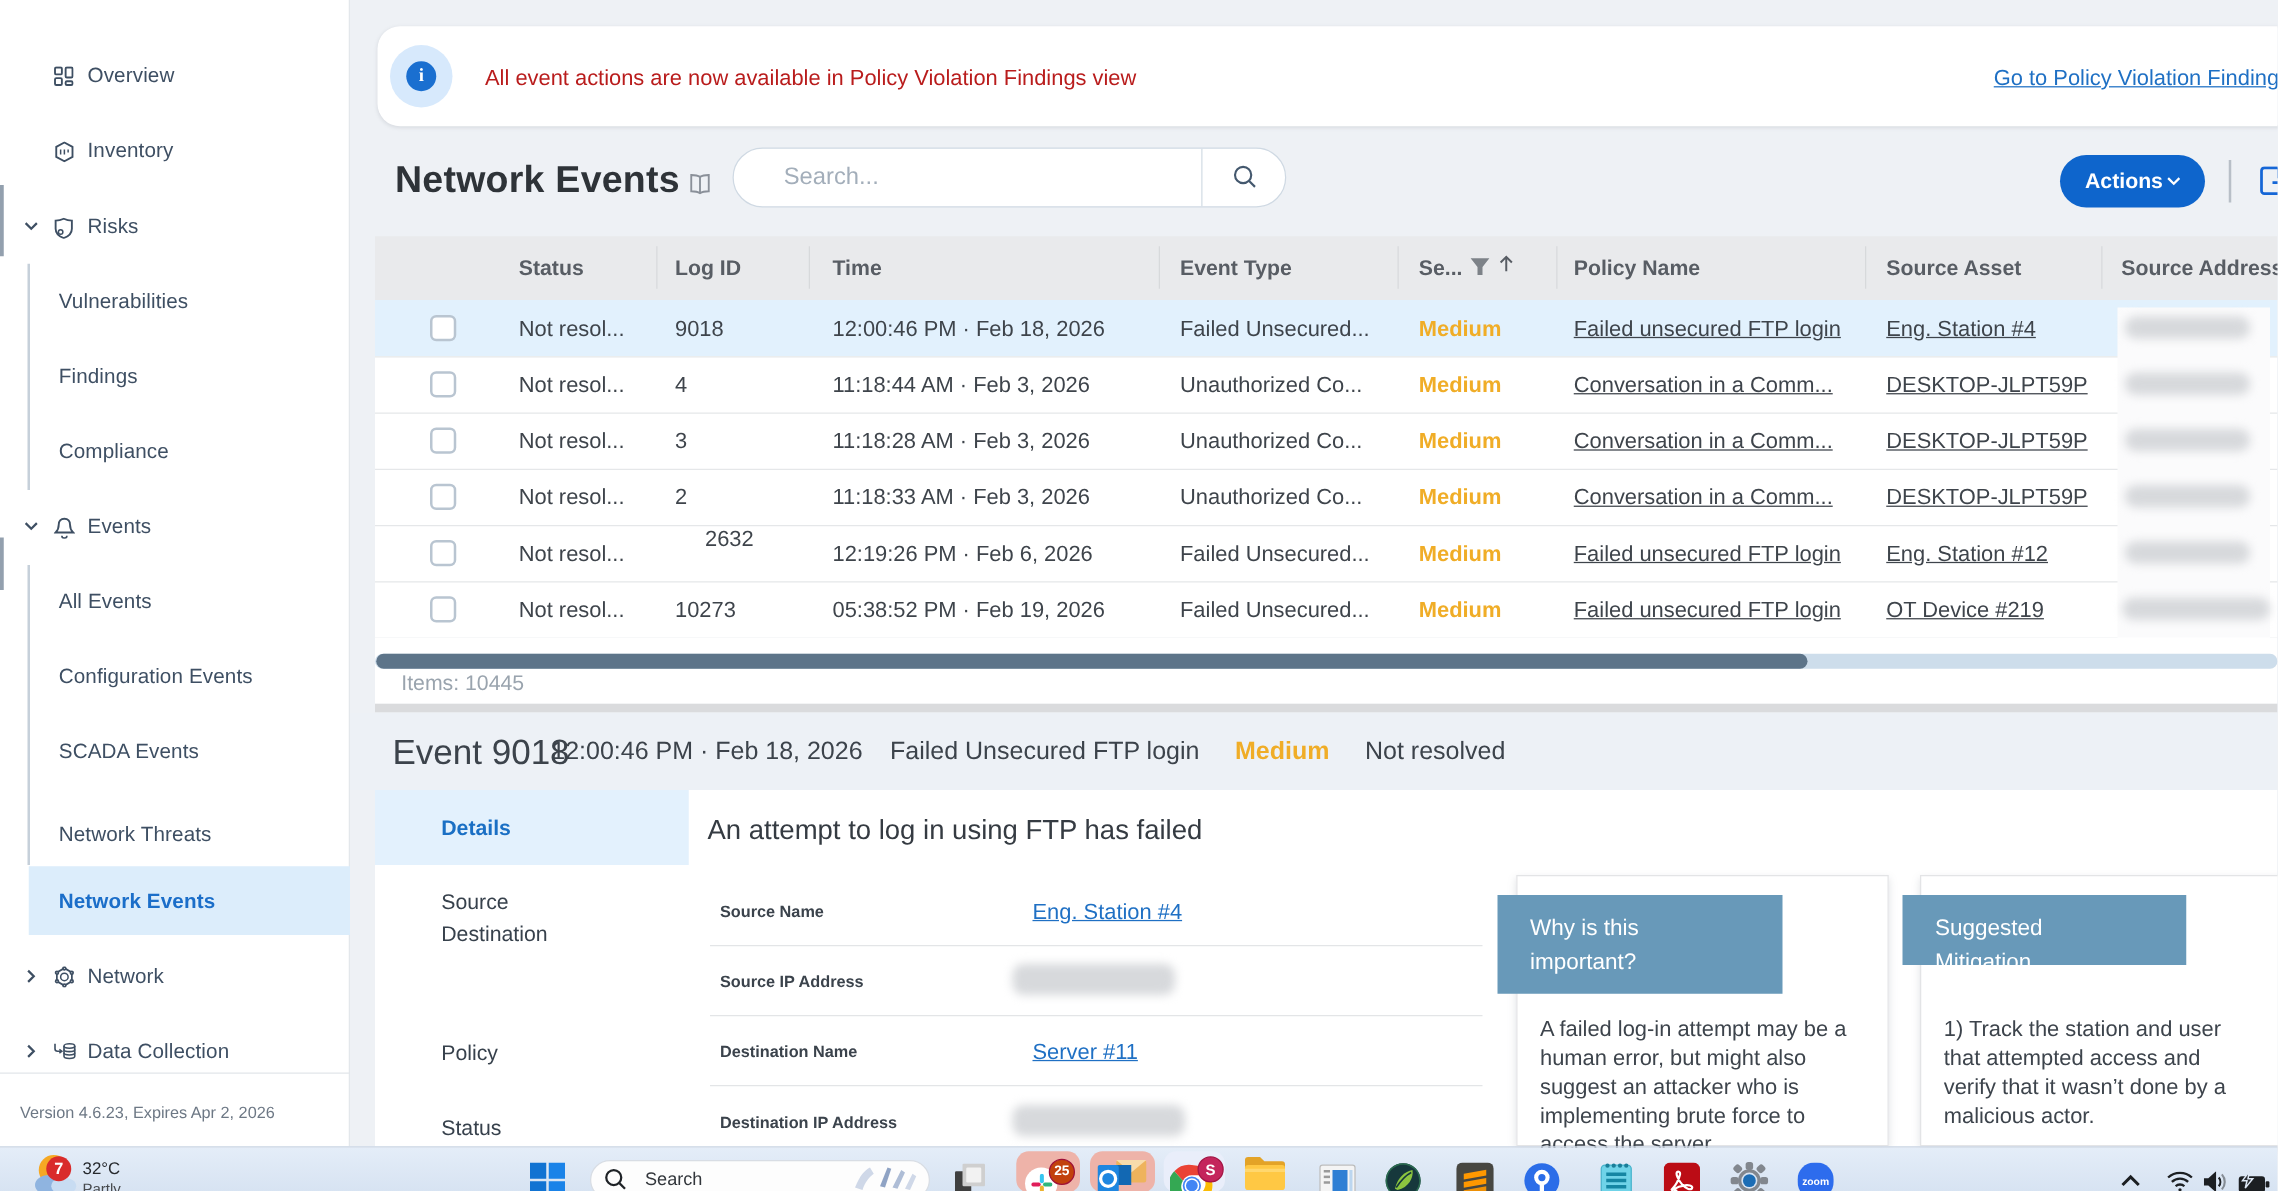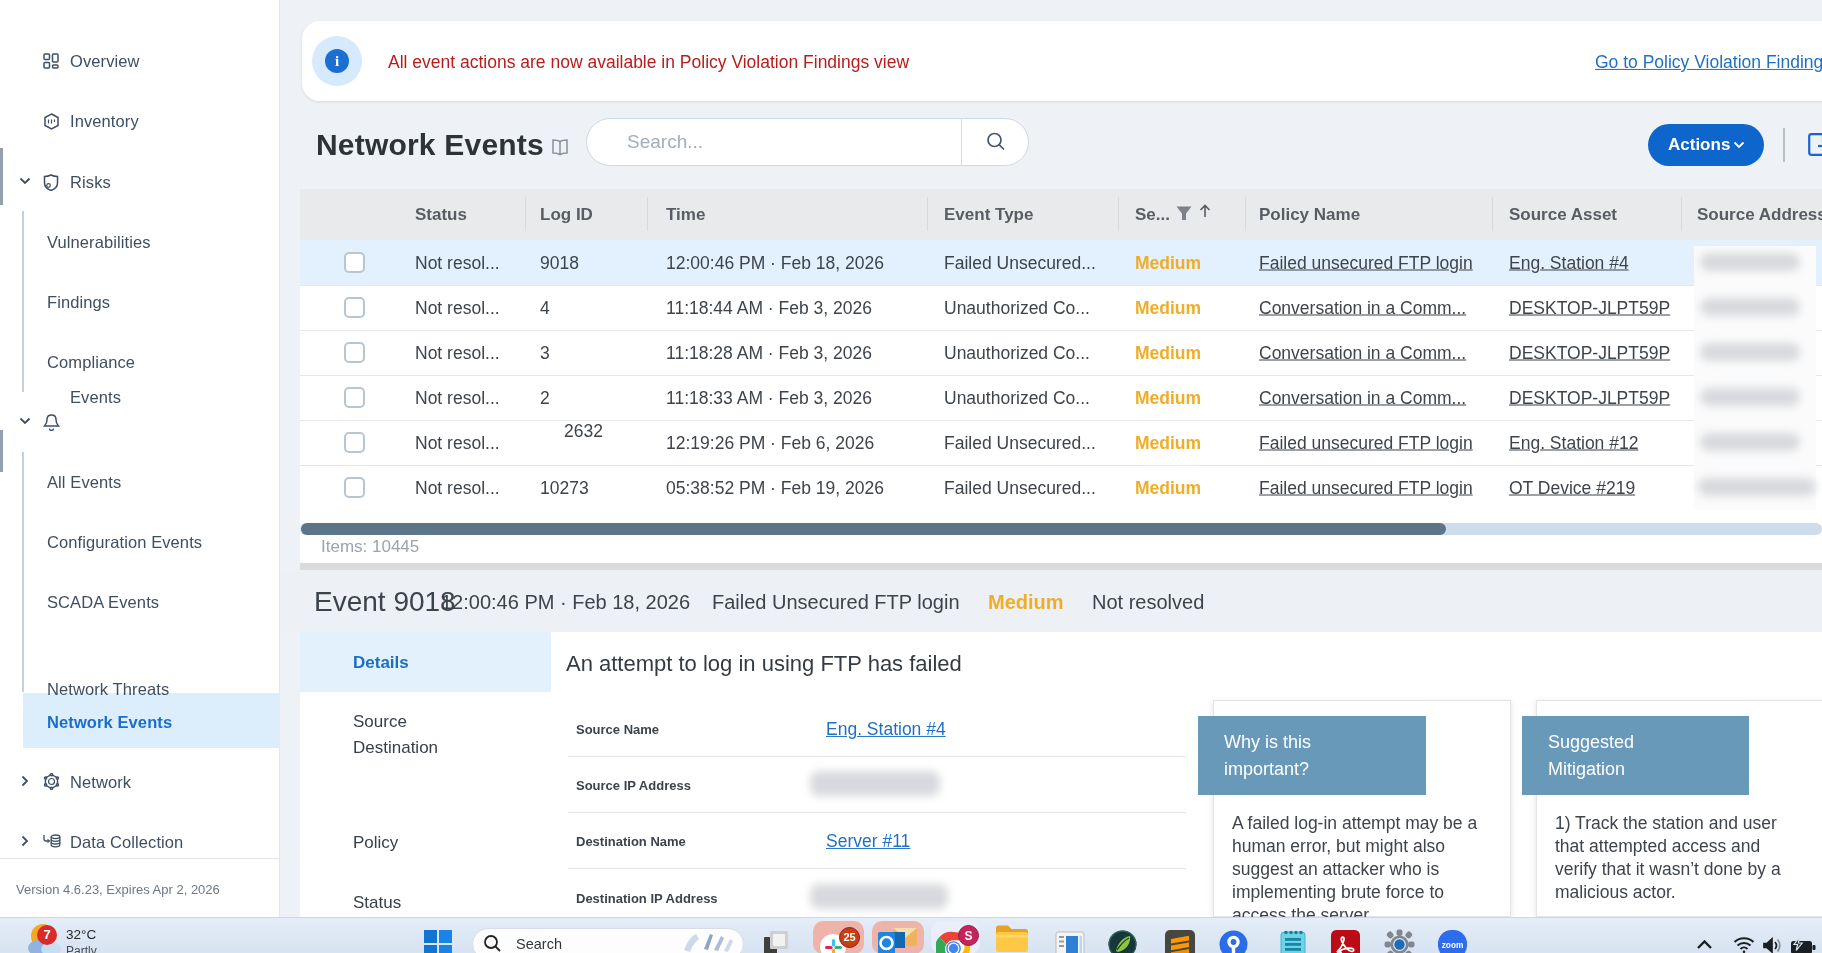--- a/index.html
+++ b/index.html
@@ -37,25 +37,25 @@
 <div class="a" style="left:22px;top:211px;width:2px;height:181px;background:#c6d0da;"></div>
 <div class="a" style="left:22px;top:452px;width:2px;height:240px;background:#c6d0da;"></div>
 <div class="a" style="left:23px;top:693px;width:257px;height:55px;background:#dcedfb;"></div>
 <div class="a" style="left:0;top:858px;width:280px;height:1px;background:#e2e6ea;"></div>
 <div class="sitem" style="left:70px;top:61px;">Overview</div>
 <div class="sitem" style="left:70px;top:121px;">Inventory</div>
 <div class="sitem" style="left:70px;top:182px;">Risks</div>
 <div class="sitem" style="left:47px;top:242px;">Vulnerabilities</div>
 <div class="sitem" style="left:47px;top:302px;">Findings</div>
 <div class="sitem" style="left:47px;top:362px;">Compliance</div>
-<div class="sitem" style="left:70px;top:397px;">Events</div>
+<div class="sitem" style="left:70px;top:422px;">Events</div>
 <div class="sitem" style="left:47px;top:482px;">All Events</div>
 <div class="sitem" style="left:47px;top:542px;">Configuration Events</div>
 <div class="sitem" style="left:47px;top:602px;">SCADA Events</div>
-<div class="sitem" style="left:47px;top:689px;">Network Threats</div>
+<div class="sitem" style="left:47px;top:668px;">Network Threats</div>
 <div class="sitem" style="left:47px;top:722px;color:#1b6ec9;font-weight:bold;">Network Events</div>
 <div class="sitem" style="left:70px;top:782px;">Network</div>
 <div class="sitem" style="left:70px;top:842px;">Data Collection</div>
 <div class="a" style="left:16px;top:882px;font-size:13px;color:#6d7885;">Version 4.6.23, Expires Apr 2, 2026</div>
 
 <div class="sicon" style="top:53px;">
     <svg width="16" height="16" viewBox="0 0 16 16" fill="none" stroke="#3e4f63" stroke-width="1.5">
       <rect x="1" y="1" width="5.5" height="5.5" rx="1"></rect>
       <rect x="1" y="9.5" width="5.5" height="5.5" rx="1"></rect>
       <rect x="9.5" y="1" width="5.5" height="8" rx="1"></rect>
@@ -282,21 +282,21 @@
 <div class="fsep" style="top:812px;"></div>
 <div class="fsep" style="top:868px;"></div>
 <div class="vc lnk" style="left:826px;top:729px;font-size:17.5px;">Eng. Station #4</div>
 <div class="vc lnk" style="left:826px;top:841px;font-size:17.5px;">Server #11</div>
 <div class="blob" style="left:810px;top:771px;width:130px;height:25px;"></div>
 <div class="blob" style="left:810px;top:884px;width:138px;height:25px;"></div>
 
 <div class="a" style="left:1213px;top:700px;width:298px;height:217px;background:#fff;border:1px solid #e3e4e6;box-shadow:0 2px 6px rgba(130,140,150,0.25);"></div>
 <div class="a" style="left:1536px;top:700px;width:300px;height:217px;background:#fff;border:1px solid #e3e4e6;box-shadow:0 2px 6px rgba(130,140,150,0.25);"></div>
 <div class="cardh" style="left:1198px;top:716px;width:228px;height:79px;">Why is this<br>important?</div>
-<div class="cardh" style="left:1522px;top:716px;width:227px;height:79px;">Suggested<br>Mitigation</div>
+<div class="cardh" style="left:1522px;top:716px;width:227px;height:56px;">Suggested<br>Mitigation</div>
 <div class="cardb" style="left:1232px;top:812px;">A failed log-in attempt may be a<br>human error, but might also<br>suggest an attacker who is<br>implementing brute force to<br>access the server.</div>
 <div class="cardb" style="left:1555px;top:812px;">1) Track the station and user<br>that attempted access and<br>verify that it wasn’t done by a<br>malicious actor.</div>
 
 <div id="tbar"></div>
 <div class="a" style="left:28px;top:922px;width:34px;height:31px;overflow:hidden;">
 <svg width="34" height="31" viewBox="0 0 34 31">
       <circle cx="15" cy="14" r="12" fill="#f6a823"></circle>
       <ellipse cx="11" cy="26" rx="11" ry="8" fill="#8fb4e0"></ellipse>
       <ellipse cx="23" cy="27" rx="10" ry="7" fill="#c8dcf2"></ellipse>
     </svg>

